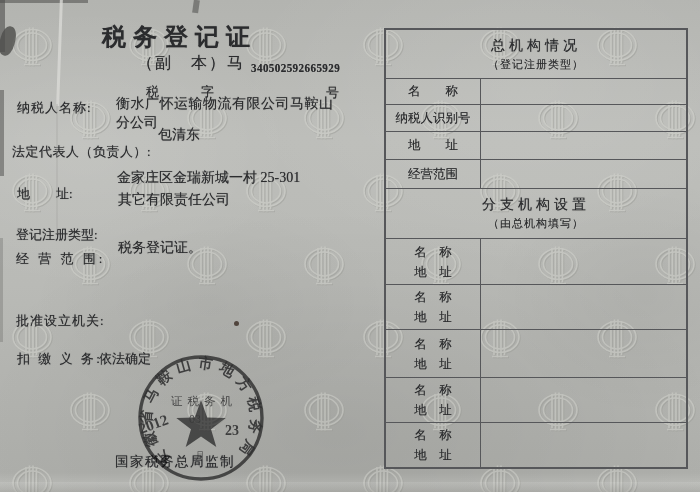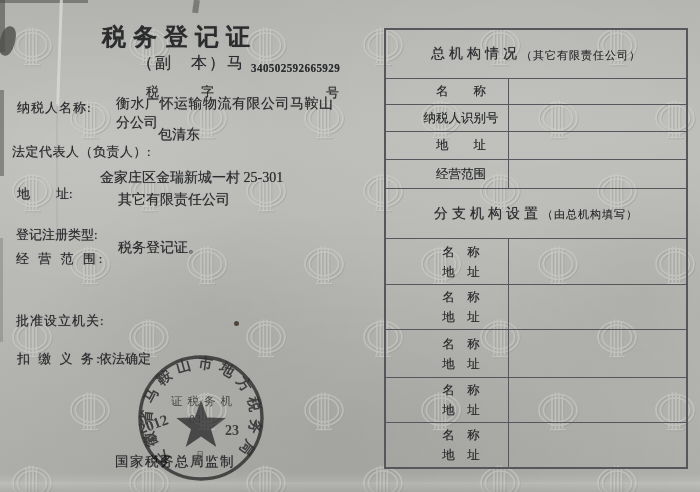--- a/index.html
+++ b/index.html
@@ -40,27 +40,27 @@
   .zi{left:201px;top:83px;font-size:13px;}
   .hao{left:326px;top:84px;font-size:13px;}
 
   
   #htable{
     position:absolute;left:384px;top:28px;width:304px;height:441px;
     border:2px solid var(--line);
     box-sizing:border-box;z-index:2;
   }
   .trow{display:flex;box-sizing:border-box;border-top:1px solid var(--line);}
-  .thead{display:flex;flex-direction:row;align-items:center;justify-content:center;box-sizing:border-box;border-top:1px solid var(--line);}
+  .thead{display:flex;flex-direction:column;align-items:center;justify-content:center;box-sizing:border-box;border-top:1px solid var(--line);}
   .thead.first{border-top:none;}
   .thead .t1{font-size:14px;letter-spacing:4px;text-shadow:0 0 .7px rgba(30,30,32,.55);}
   .thead .t2{font-size:11px;margin-top:2px;letter-spacing:1px;text-shadow:0 0 .5px rgba(30,30,32,.45);}
   .tlabel{width:95px;border-right:1px solid var(--line);box-sizing:border-box;
           display:flex;flex-direction:column;align-items:center;justify-content:center;
-          font-size:12.5px;text-shadow:0 0 .6px rgba(30,30,32,.5);margin-left:28px;}
+          font-size:12.5px;text-shadow:0 0 .6px rgba(30,30,32,.5);}
   .tval{flex:1;}
   .tlabel span{display:block;line-height:1.6;}
 
   
   #stamp{position:absolute;left:126px;top:343px;z-index:4;mix-blend-mode:multiply;opacity:.9;}
   #stamp text{font-family:"Liberation Serif","DejaVu Serif",serif;fill:#333336;}
 
   
   .art{position:absolute;z-index:5;pointer-events:none;}
   .a-topline{left:0;top:0;width:88px;height:3px;background:#4c4c4a;opacity:.55;}
@@ -594,40 +594,40 @@
   <div class="txt zi">字</div>
   <div class="txt hao">号</div>
 
   <div class="txt lbl" style="left:17px;top:99px;letter-spacing:1px">纳税人名称:</div>
   <div class="txt val" style="left:116px;top:95px;letter-spacing:.5px">衡水广怀运输物流有限公司马鞍山</div>
   <div class="txt val" style="left:116px;top:114px">分公司</div>
 
   <div class="txt val" style="left:158px;top:126px">包清东</div>
   <div class="txt lbl" style="left:12px;top:143px;letter-spacing:.5px">法定代表人（负责人）:</div>
 
-  <div class="txt val" style="left:100px;top:169px">金家庄区金瑞新城一村 25-301</div>
+  <div class="txt val" style="left:117px;top:169px">金家庄区金瑞新城一村 25-301</div>
   <div class="txt lbl" style="left:17px;top:185px">地　　址:</div>
 
   <div class="txt val" style="left:118px;top:191px">其它有限责任公司</div>
   <div class="txt lbl" style="left:16px;top:226px">登记注册类型:</div>
 
   <div class="txt val" style="left:118px;top:239px">税务登记证。</div>
   <div class="txt lbl" style="left:16px;top:250px;letter-spacing:3px">经 营 范 围:</div>
 
   <div class="txt lbl" style="left:16px;top:312px;letter-spacing:1px">批准设立机关:</div>
 
   <div class="txt lbl" style="left:17px;top:350px;letter-spacing:2.5px">扣 缴 义 务:</div>
   <div class="txt" style="left:99px;top:350px;font-size:13px">依法确定</div>
 
   <div class="txt" style="left:115px;top:453px;font-size:13.5px;letter-spacing:1.5px">国家税务总局监制</div>
 
   <div id="htable">
     <div class="thead first" style="height:48px">
       <div class="t1">总机构情况</div>
-      <div class="t2">（其它有限责任公司）</div>
+      <div class="t2">（登记注册类型）</div>
     </div>
     <div class="trow" style="height:26px">
       <div class="tlabel">名　　称</div>
       <div class="tval"></div>
     </div>
     <div class="trow" style="height:27px">
       <div class="tlabel">纳税人识别号</div>
       <div class="tval"></div>
     </div>
     <div class="trow" style="height:28px">

